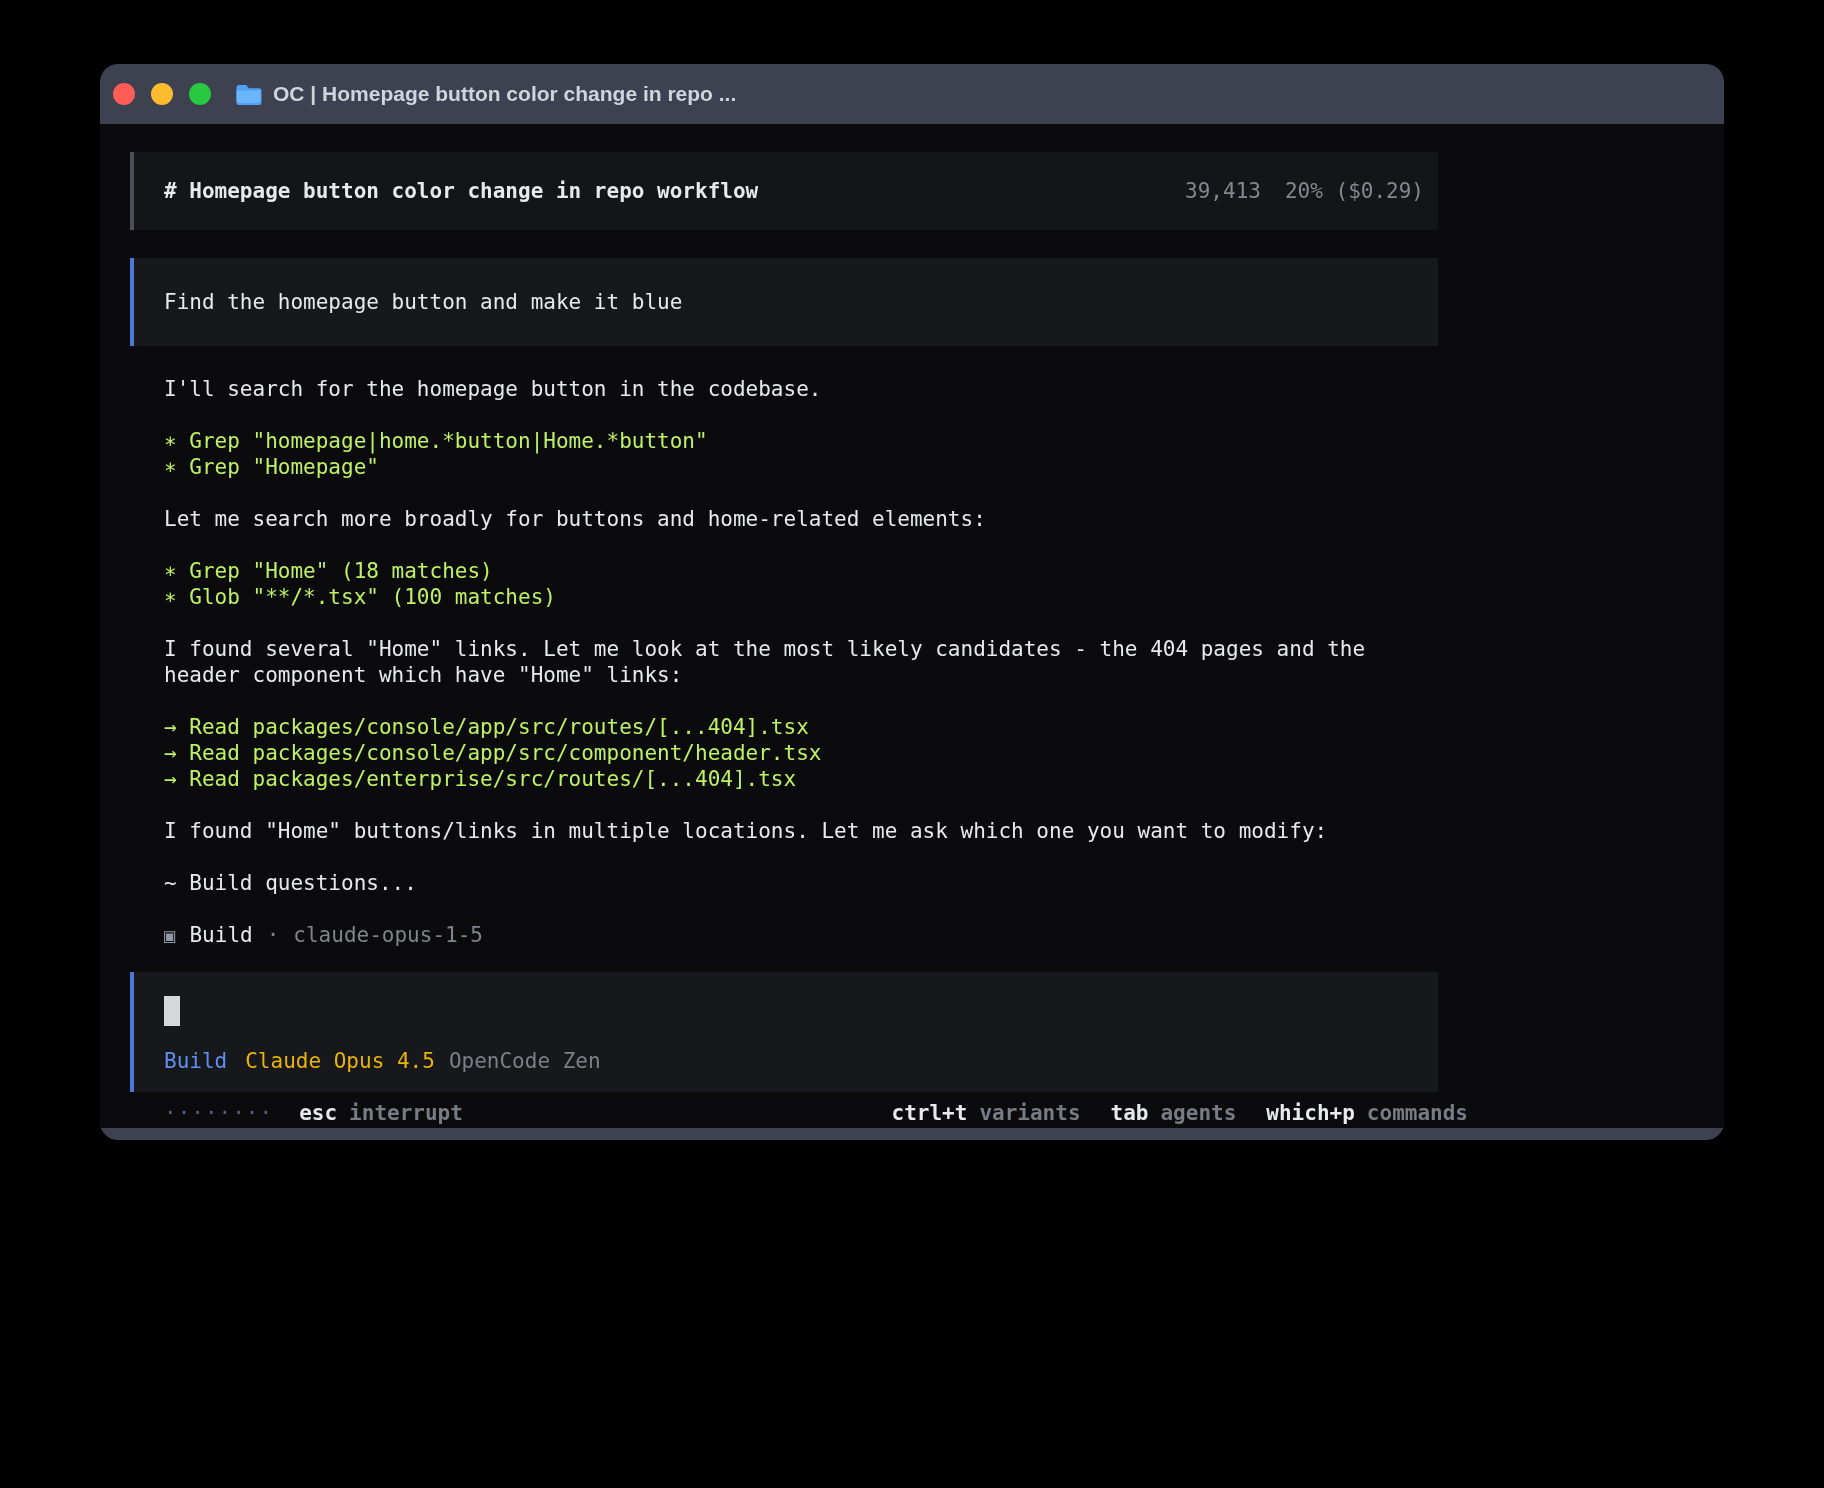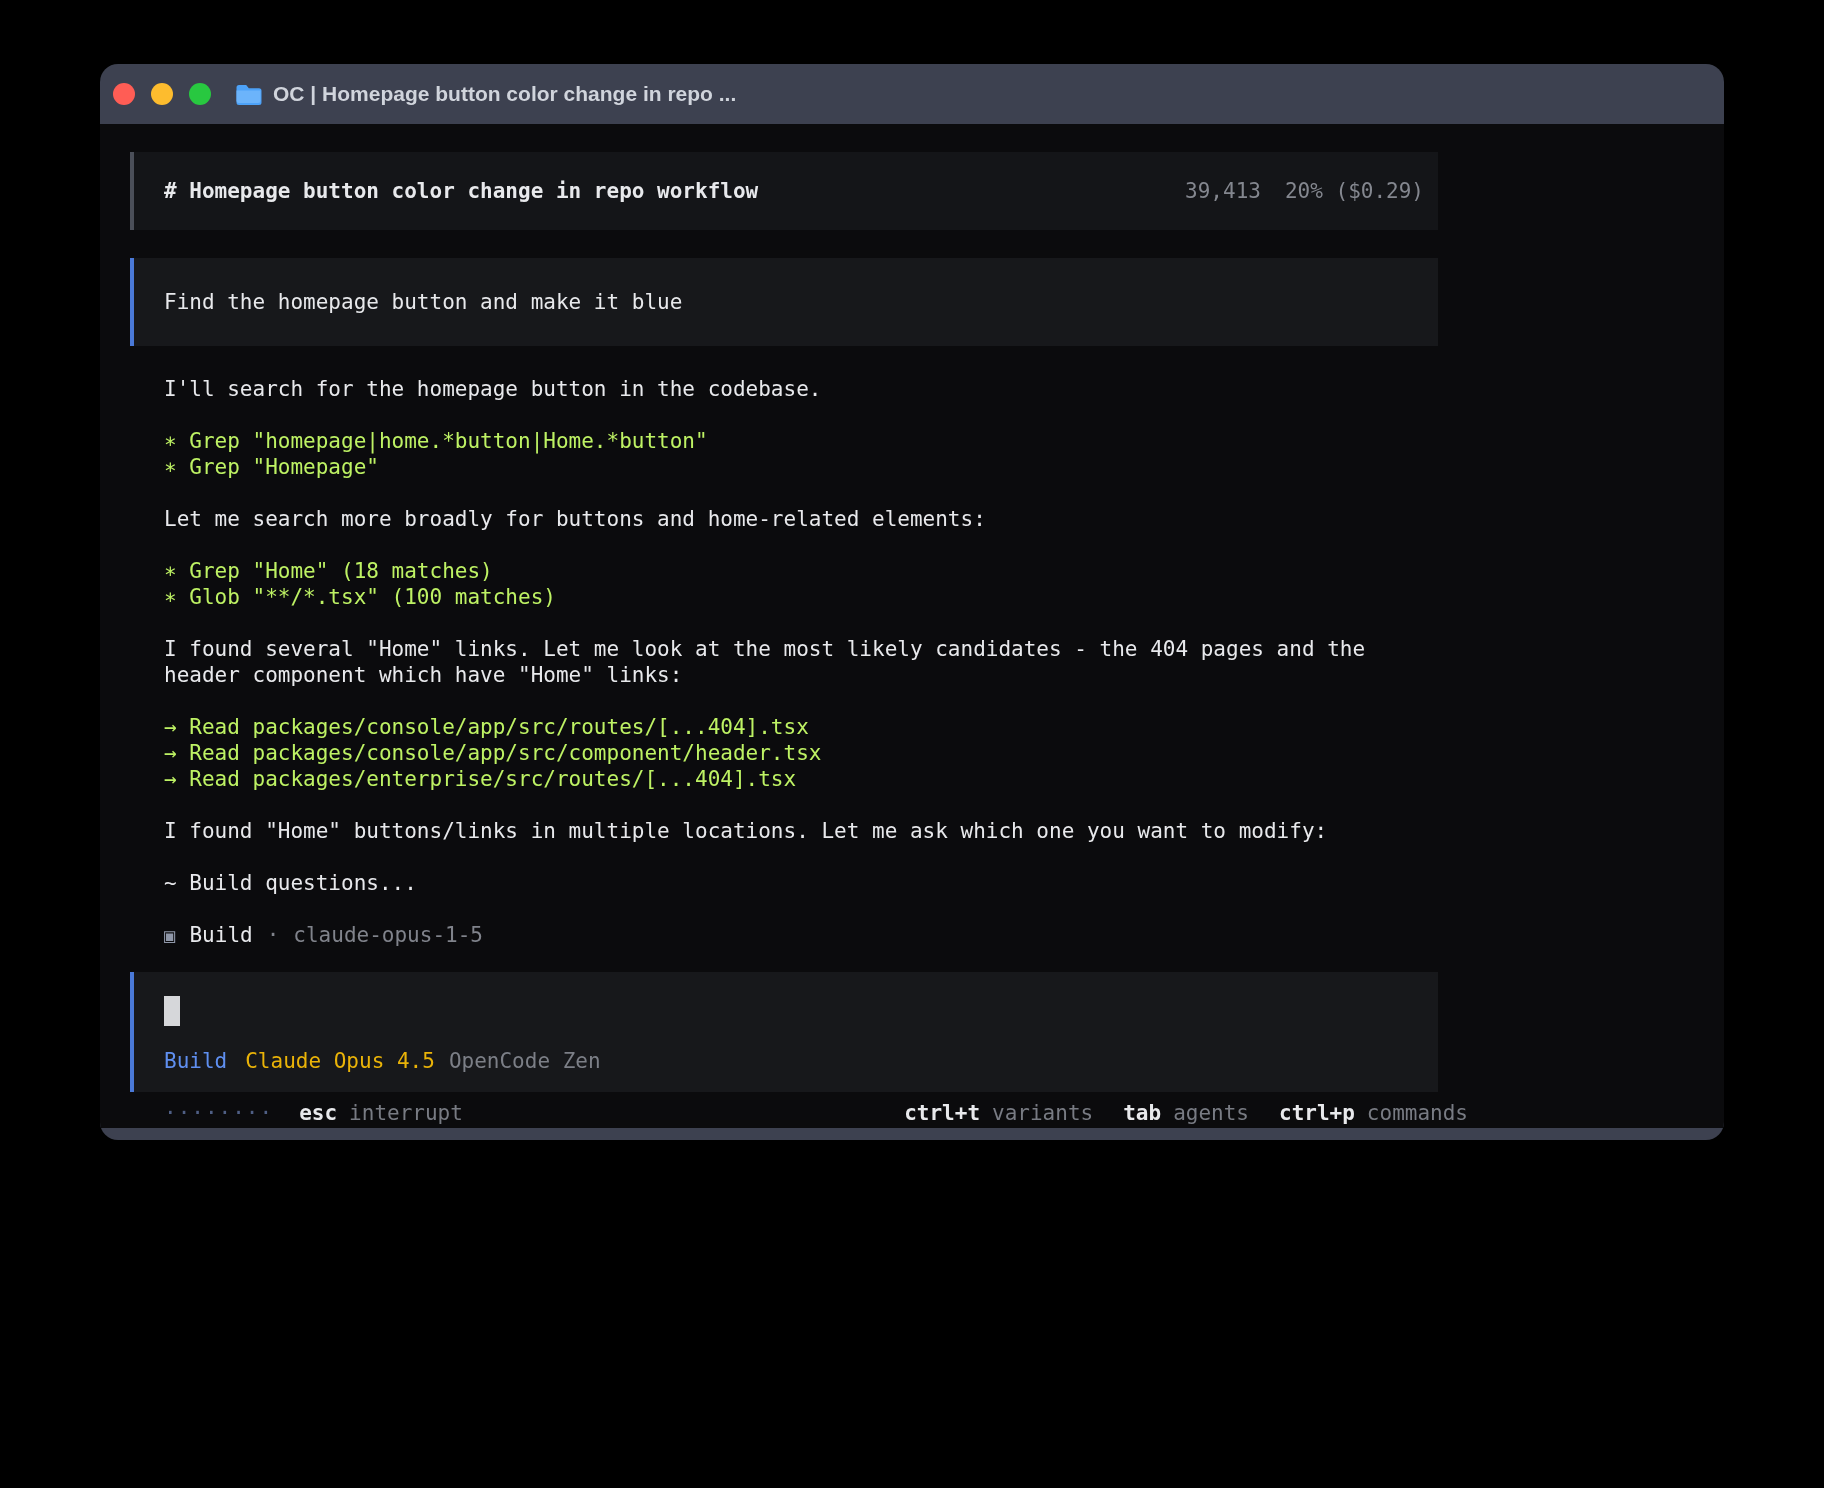--- a/index.html
+++ b/index.html
@@ -62,21 +62,21 @@
 
   .statusbar {
     margin-top:8px; margin-left:34px; width:1304px;
     display:flex; justify-content:space-between; align-items:baseline; white-space:nowrap;
   }
   .sb-left { display:flex; align-items:baseline; }
   .spinner { color:#4f5f85; letter-spacing:1px; }
   .kv { margin-left:26px; }
   .sb-right { display:flex; gap:30px; align-items:baseline; }
   .key { color:#e8e9ec; font-weight:bold; }
-  .klabel { color:#787b83; margin-left:12px; }
+  .klabel { color:#787b83; margin-left:12px;font-weight:bold; }
 </style>
 </head>
 <body>
 
 <div class="window">
   <div class="titlebar">
     <div class="lights">
       <span class="light red"></span>
       <span class="light yellow"></span>
       <span class="light green"></span>
@@ -159,20 +159,20 @@
           </span>
         </div>
         <div class="sb-right">
           <span class="kv" style="margin-left:0">
             <span class="key">ctrl+t</span><span class="klabel">variants</span>
           </span>
           <span class="kv" style="margin-left:0">
             <span class="key">tab</span><span class="klabel">agents</span>
           </span>
           <span class="kv" style="margin-left:0">
-            <span class="key">ctrl+p</span><span class="klabel">commands</span>
+            <span class="key">which+p</span><span class="klabel">commands</span>
           </span>
         </div>
       </div>
 
     </div>
   </div>
 </div>
 
 </body></html>

